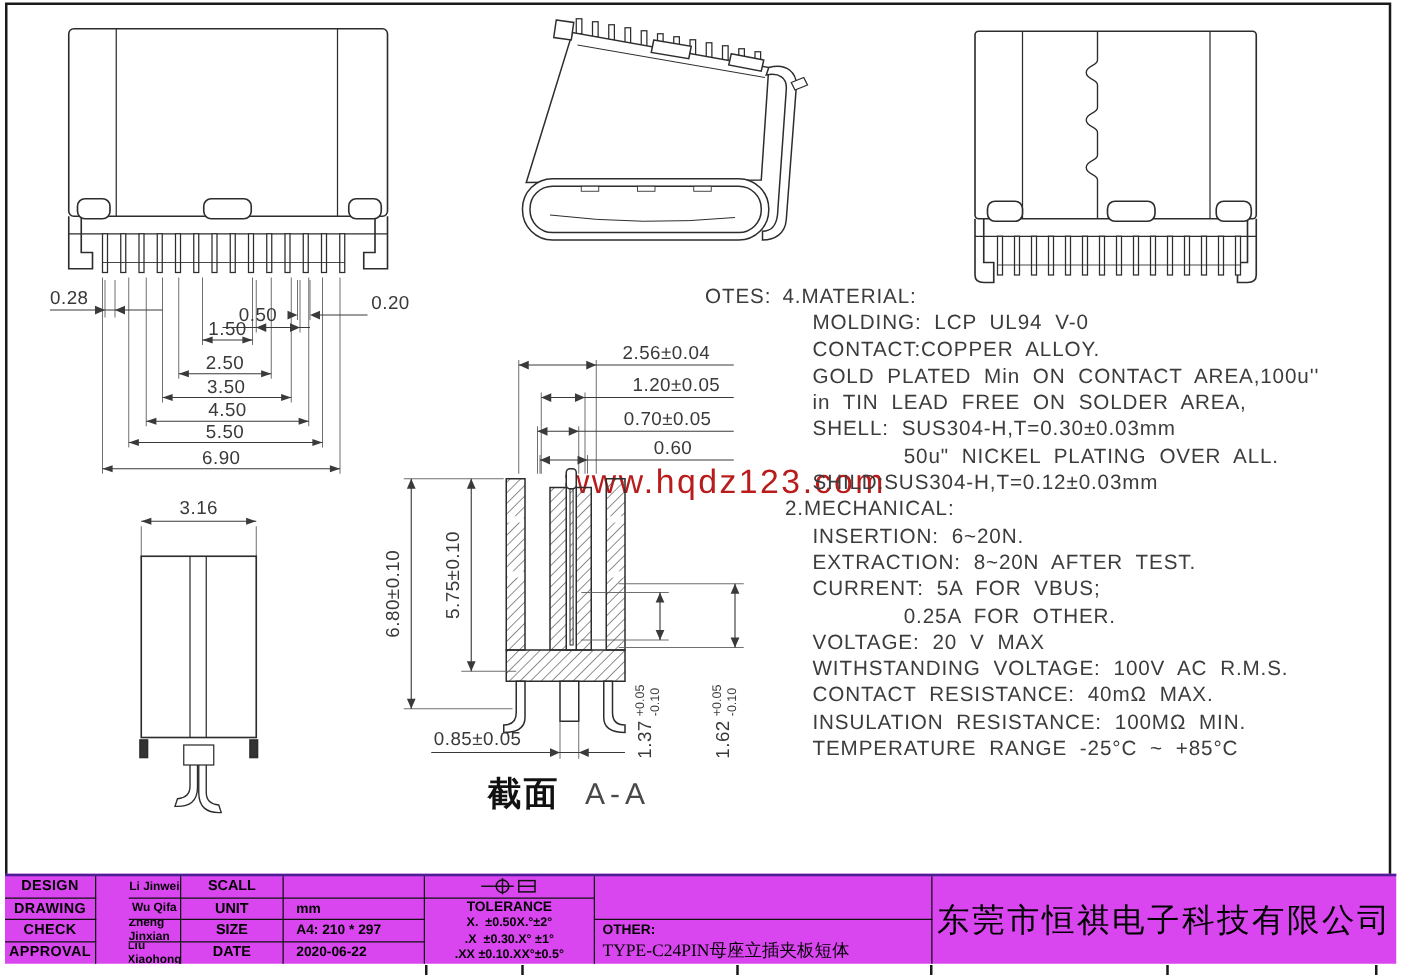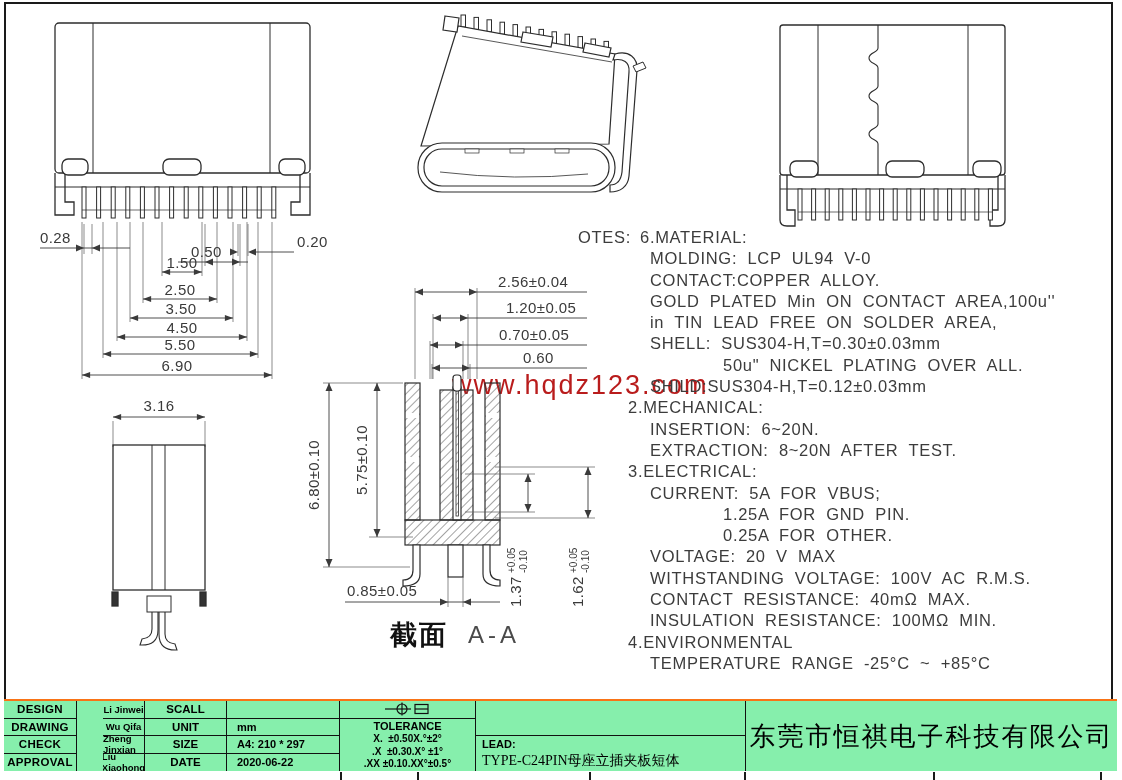--- a/index.html
+++ b/index.html
@@ -9,25 +9,25 @@
   svg{position:absolute;overflow:visible;}
   .dt{font-family:"Liberation Sans",sans-serif;font-size:15px;fill:#3a3a3a;letter-spacing:0.4px;}
   .dts{font-family:"Liberation Sans",sans-serif;font-size:10px;fill:#3a3a3a;}
   .cn{font-family:"Liberation Sans",sans-serif;font-size:27px;font-weight:bold;fill:#111;letter-spacing:2px;}
   .aa{font-family:"Liberation Sans",sans-serif;font-size:24px;fill:#4a4a4a;letter-spacing:4px;}
   #watermark{position:absolute;left:452px;top:370px;font-size:27px;color:#b91c1c;letter-spacing:2px;z-index:0;}
   #notes{position:absolute;left:560px;top:227px;width:555px;font-size:16.5px;color:#3c3c3c;
          letter-spacing:0.7px;word-spacing:5px;line-height:21.3px;z-index:2;}
   .nline{height:21.3px;white-space:nowrap;}
   .i0{padding-left:68px}.i1{padding-left:90px}.i2{padding-left:163px}
-  .nheading{display:inline-block;width:56px;margin-left:18px;}
+  .nheading{display:inline-block;width:56px;margin-left:4px;}
   .nl0{margin-left:6px;}
   
   #tblock{position:absolute;left:4px;top:699px;width:1113px;height:72px;box-sizing:border-box;
-          border-top:2px solid #f97316;background:#86efac;display:grid;z-index:3;
+          border-top:2px solid #4c1d95;background:#d946ef;display:grid;z-index:3;
           grid-template-columns:73px 68px 82px 113px 136px 270px auto;
           grid-template-rows:repeat(4,1fr);}
   .tc{border-right:1.5px solid #111;border-bottom:1.5px solid #111;display:flex;align-items:center;
       justify-content:center;font-weight:bold;box-sizing:border-box;overflow:hidden;color:#000;}
   .nbr{border-right:none}.nbb{border-bottom:none}
   .lab{font-size:11.5px;letter-spacing:0.3px;}
   .nam{font-size:9.5px;margin-left:26px;}
   .fld{font-size:11.5px;}
   .val{font-size:11px;justify-content:flex-start;padding-left:10px;}
   .tolwrap{display:flex;flex-direction:column;}
@@ -317,40 +317,37 @@
         <text class="dts" x="34" y="6">-0.10</text>
       </g>
     </g>
     <g>
       <text class="cn" x="95" y="369">截面</text>
       <text class="aa" x="173" y="368">A-A</text>
     </g>
   </svg>
 
   <div id="notes">
-    <div class="nline"><span class="nheading">OTES:</span><span class="nl0">6.MATERIAL:</span></div>
+    <div class="nline"><span class="nheading">OTES:</span><span class="nl0">4.MATERIAL:</span></div>
     <div class="nline i1">MOLDING: LCP UL94 V-0</div>
     <div class="nline i1">CONTACT:COPPER ALLOY.</div>
     <div class="nline i1">GOLD PLATED Min ON CONTACT AREA,100u''</div>
     <div class="nline i1">in TIN LEAD FREE ON SOLDER AREA,</div>
     <div class="nline i1">SHELL: SUS304-H,T=0.30±0.03mm</div>
     <div class="nline i2">50u" NICKEL PLATING OVER ALL.</div>
     <div class="nline i1">SHILD:SUS304-H,T=0.12±0.03mm</div>
     <div class="nline i0">2.MECHANICAL:</div>
     <div class="nline i1">INSERTION: 6~20N.</div>
     <div class="nline i1">EXTRACTION: 8~20N AFTER TEST.</div>
-    <div class="nline i0">3.ELECTRICAL:</div>
     <div class="nline i1">CURRENT: 5A FOR VBUS;</div>
-    <div class="nline i2">1.25A FOR GND PIN.</div>
     <div class="nline i2">0.25A FOR OTHER.</div>
     <div class="nline i1">VOLTAGE: 20 V MAX</div>
     <div class="nline i1">WITHSTANDING VOLTAGE: 100V AC R.M.S.</div>
     <div class="nline i1">CONTACT RESISTANCE: 40mΩ MAX.</div>
     <div class="nline i1">INSULATION RESISTANCE: 100MΩ MIN.</div>
-    <div class="nline i0">4.ENVIRONMENTAL</div>
     <div class="nline i1">TEMPERATURE RANGE -25°C ~ +85°C</div>
   </div>
 
   <div id="tblock">
     <div class="tc lab" style="grid-column:1;grid-row:1">DESIGN</div>
     <div class="tc nam" style="grid-column:2;grid-row:1">Li Jinwei</div>
     <div class="tc fld" style="grid-column:3;grid-row:1">SCALL</div>
     <div class="tc val" style="grid-column:4;grid-row:1"></div>
 
     <div class="tc lab" style="grid-column:1;grid-row:2">DRAWING</div>
@@ -382,21 +379,21 @@
     </div>
     <div class="tc tolwrap nbb" style="grid-column:5;grid-row:2/5">
       <div class="tolhead">TOLERANCE</div>
       <div class="tolrow"><span>X.  ±0.50</span><span>X.°±2°</span></div>
       <div class="tolrow"><span>.X  ±0.30</span><span>.X° ±1°</span></div>
       <div class="tolrow"><span>.XX ±0.10</span><span>.XX°±0.5°</span></div>
     </div>
 
     <div class="tc" style="grid-column:6;grid-row:1/3"></div>
     <div class="tc titlecell nbb" style="grid-column:6;grid-row:3/5">
-      <span class="titlelab">LEAD:</span>
+      <span class="titlelab">OTHER:</span>
       <span class="titleval">TYPE-C24PIN母座立插夹板短体</span>
     </div>
 
     <div class="tc company nbr nbb" style="grid-column:7;grid-row:1/5">东莞市恒祺电子科技有限公司</div>
   </div>
 
   <div>
     <div class="tick" style="left:340px"></div>
     <div class="tick" style="left:417px"></div>
     <div class="tick" style="left:589px"></div>

